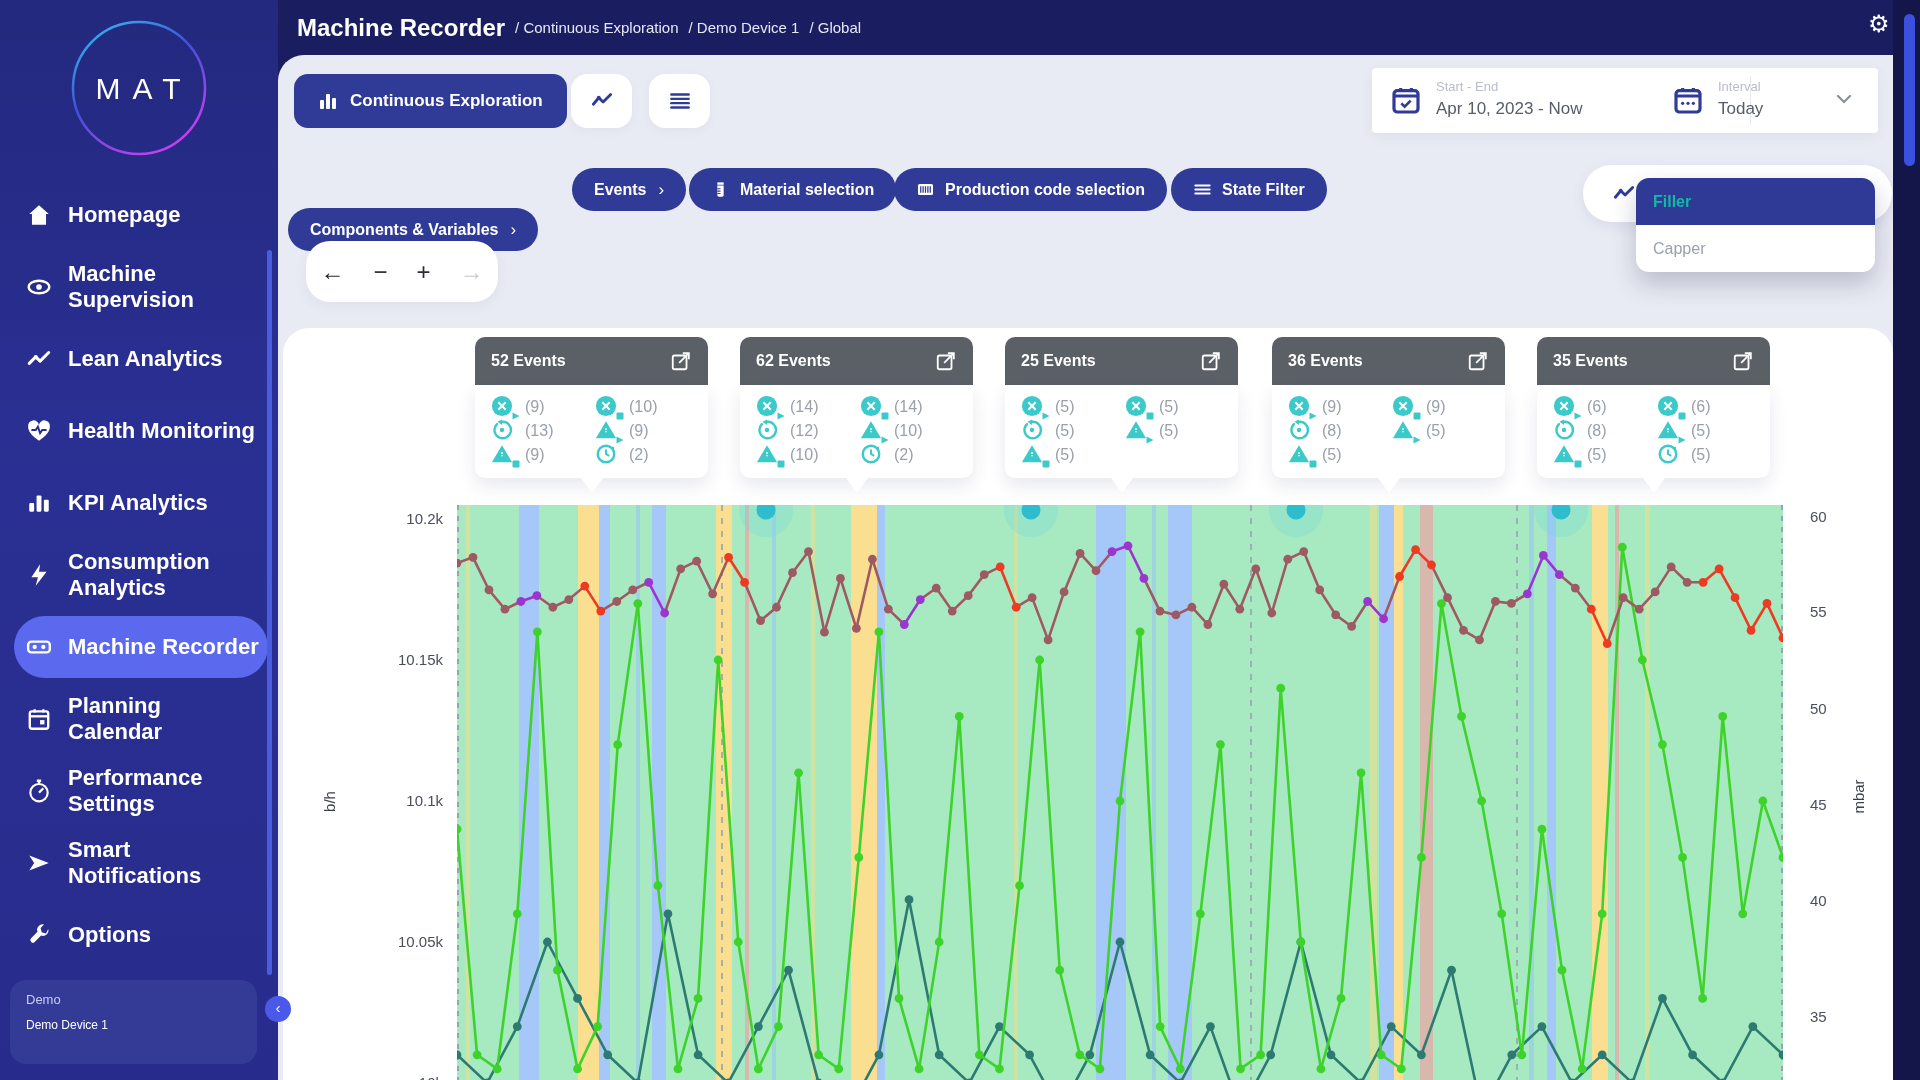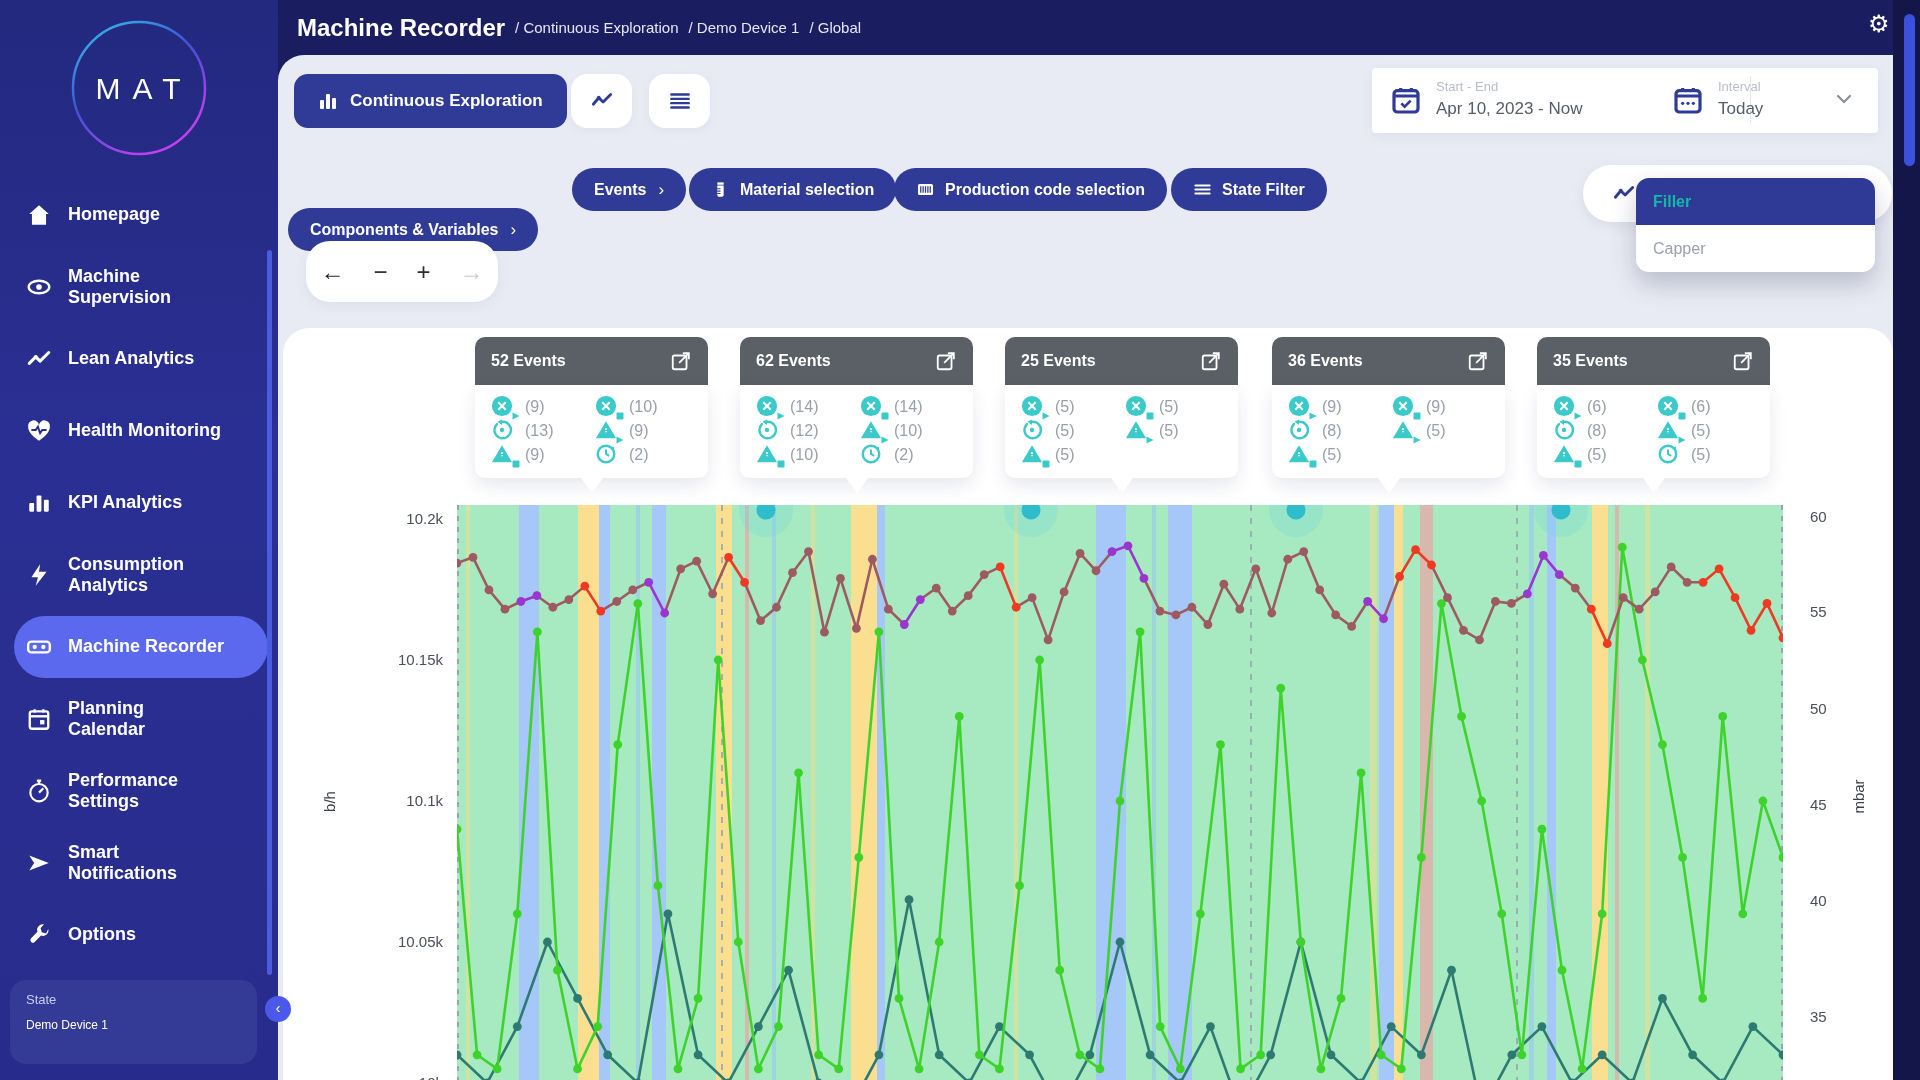--- a/index.html
+++ b/index.html
@@ -10,21 +10,21 @@
   .sidebar { position:absolute; left:0; top:0; width:278px; height:1080px;
              background:linear-gradient(180deg,#23297e 0%,#2a2f93 40%,#272c8c 100%); z-index:5; }
   .logo-wrap { position:absolute; left:0; top:18px; width:278px; display:flex; justify-content:center;text-decoration:underline; }
   .logo-ring { width:140px; height:140px; border-radius:50%; display:flex; align-items:center; justify-content:center; }
   .nav { position:absolute; left:0; top:179px; width:278px; }
   .nav-item { position:relative; height:72px; display:flex; align-items:center; cursor:pointer; }
   .nav-item .pill { position:absolute; left:14px; right:10px; top:5px; bottom:5px; border-radius:31px; background:transparent; }
   .nav-item.active .pill { background:#5b69ee; }
   .nav-icon { position:relative; width:26px; height:26px; margin-left:26px; flex:0 0 26px; z-index:1; }
   .nav-icon svg { width:26px; height:26px; display:block; }
-  .nav-label { position:relative; z-index:1; color:#fff; font-weight:700; font-size:18px; line-height:1.18;
+  .nav-label { position:relative; z-index:1; color:#fff; font-weight:700; font-size:22px; line-height:1.18;
                margin-left:16px; white-space:pre-line; }
   .side-scrollbar { position:absolute; right:6px; top:250px; width:5px; height:725px; border-radius:3px; background:#4a5ce0; }
   .device-card { position:absolute; left:10px; top:980px; width:247px; height:84px; border-radius:16px; background:#343b97; }
   .device-line-label { position:absolute; left:16px; top:12px; color:#c9cdf0; font-size:13px; }
   .device-name { position:absolute; left:16px; top:38px; color:#fff; font-size:12px; }
   .collapse-btn { position:absolute; left:265px; top:996px; width:26px; height:26px; border-radius:50%;
                   background:#4a59e9; color:#fff; font-size:15px; line-height:24px; text-align:center; z-index:9; cursor:pointer; }
 
   
   .breadcrumb { position:absolute; left:297px; top:8px; height:40px; display:flex; align-items:center; z-index:2; }
@@ -247,21 +247,21 @@
     <span class="nav-icon">
             <svg viewBox="0 0 24 24">
               <path d="M20.5 6.5 a5 5 0 0 1 -6.6 6 L8 18.4 a2.3 2.3 0 0 1 -3.3 -3.3 L10.6 9 a5 5 0 0 1 6 -6.6 L13.5 5.5 l1 4 4 1 Z" fill="#fff"></path>
             </svg>
           </span>
     <span class="nav-label">Options</span>
   </div>
 </nav>
     <div class="side-scrollbar"></div>
     <div class="device-card">
-      <div class="device-line-label">State</div>
+      <div class="device-line-label">Demo</div>
       <div class="device-name">Demo Device 1</div>
     </div>
   </aside>
   <div class="collapse-btn">‹</div>
 
   <div class="content">
 
     <button class="btn-primary">
       <svg width="20" height="20" viewBox="0 0 20 20">
         <rect x="2" y="9" width="4" height="9" rx="1" fill="#fff"></rect>

